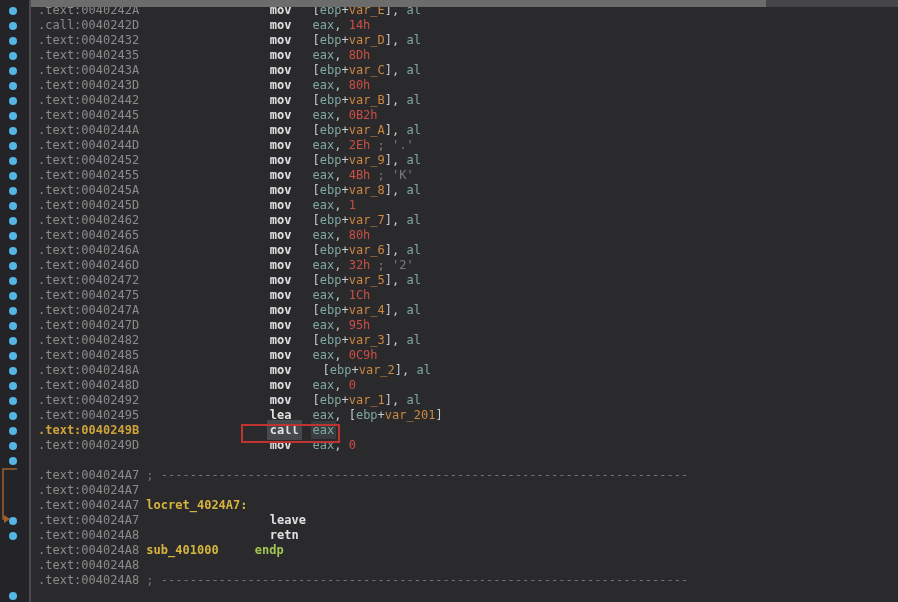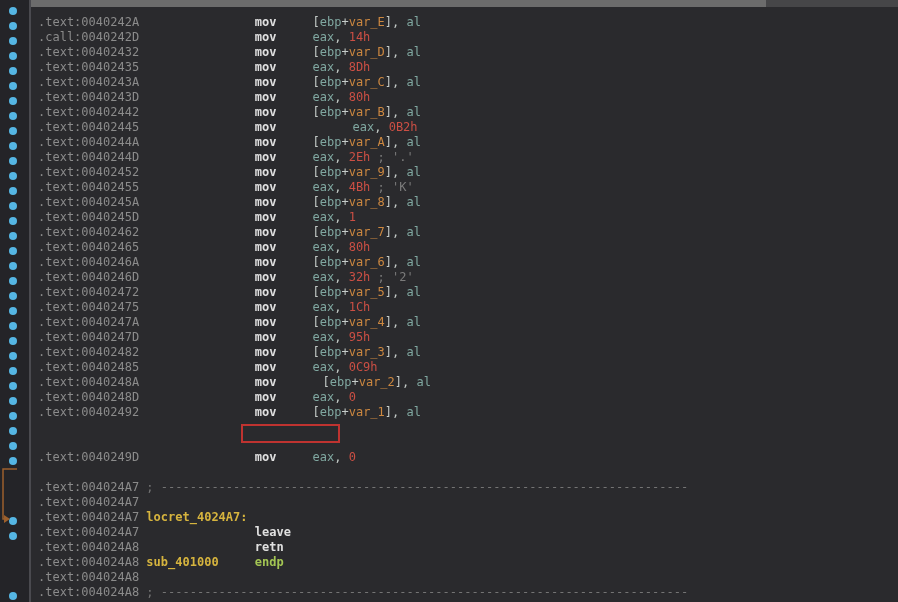--- a/index.html
+++ b/index.html
@@ -6,27 +6,27 @@
   body{
     width:898px;height:602px;overflow:hidden;
     background:#2a2a2d;
     font-family:"DejaVu Sans Mono","Liberation Mono",monospace;
   }
   .screen{position:relative;width:898px;height:602px;background:#2a2a2d;}
   .gutter{position:absolute;left:0;top:0;width:29px;height:602px;background:#242428;border-right:2px solid #4a4a4f;}
   .dot{position:absolute;left:9px;width:8px;height:8px;border-radius:50%;background:#55b6e4;}
   .hbar-track{position:absolute;left:31px;top:0;width:867px;height:7px;background:#464648;}
   .hbar-thumb{position:absolute;left:0;top:0;width:735px;height:7px;background:#6c6c6c;}
-  .listing{position:absolute;left:0;top:12px;width:898px;height:588px;}
+  .listing{position:absolute;left:0;top:0;width:898px;height:588px;}
   .line{position:absolute;left:0;width:898px;height:15px;font-size:12px;line-height:15px;}
   .tok{white-space:pre;}
   .addr{position:absolute;left:38px;color:#8b8b8b;}
   .addr.hl{color:#cfa33a;font-weight:bold;}
   .seg{position:absolute;top:0;white-space:pre;}
-  .mn{color:#e0e0e0;font-weight:bold;}
+  .mn{color:#e0e0e0;font-weight:bold;margin-left:15px;}
   .reg{color:#80a8a1;}
   .num{color:#cb4f44;}
   .var{color:#cd8840;}
   .pn{color:#c5ccc9;}
   .cmt{color:#7b7b7b;}
   .sep{color:#747474;}
   .label{color:#d6b43e;font-weight:bold;}
   .dir{color:#a3c553;font-weight:bold;}
   .xref{color:#c78d68;}
   .mn-sel{background:#45484d;box-shadow:0 0 0 3px #45484d;}
@@ -113,21 +113,21 @@
         <span class="seg" style="left: calc(38ch + 38px);"><span class="tok reg">eax</span><span class="tok pn">, </span><span class="tok num">80h</span></span>
       </div>
       <div class="line" style="top: 93px;">
         <span class="tok addr">.text:00402442</span>
         <span class="seg" style="left: calc(30ch + 38px);"><span class="tok mn">mov</span></span>
         <span class="seg" style="left: calc(38ch + 38px);"><span class="tok pn">[</span><span class="tok reg">ebp</span><span class="tok pn">+</span><span class="tok var">var_B</span><span class="tok pn">], </span><span class="tok reg">al</span></span>
       </div>
       <div class="line" style="top: 108px;">
         <span class="tok addr">.text:00402445</span>
         <span class="seg" style="left: calc(30ch + 38px);"><span class="tok mn">mov</span></span>
-        <span class="seg" style="left: calc(38ch + 38px); margin-left: 40px;"><span class="tok reg">eax</span><span class="tok pn">, </span><span class="tok num">0B2h</span></span>
+        <span class="seg" style="left: calc(38ch + 38px);"><span class="tok reg">eax</span><span class="tok pn">, </span><span class="tok num">0B2h</span></span>
       </div>
       <div class="line" style="top: 123px;">
         <span class="tok addr">.text:0040244A</span>
         <span class="seg" style="left: calc(30ch + 38px);"><span class="tok mn">mov</span></span>
         <span class="seg" style="left: calc(38ch + 38px);"><span class="tok pn">[</span><span class="tok reg">ebp</span><span class="tok pn">+</span><span class="tok var">var_A</span><span class="tok pn">], </span><span class="tok reg">al</span></span>
       </div>
       <div class="line" style="top: 138px;">
         <span class="tok addr">.text:0040244D</span>
         <span class="seg" style="left: calc(30ch + 38px);"><span class="tok mn">mov</span></span>
         <span class="seg" style="left: calc(38ch + 38px);"><span class="tok reg">eax</span><span class="tok pn">, </span><span class="tok num">2Eh</span><span class="tok cmt"> ; '.'</span></span>
@@ -209,20 +209,30 @@
       </div>
       <div class="line" style="top: 378px;">
         <span class="tok addr">.text:0040248D</span>
         <span class="seg" style="left: calc(30ch + 38px);"><span class="tok mn">mov</span></span>
         <span class="seg" style="left: calc(38ch + 38px);"><span class="tok reg">eax</span><span class="tok pn">, </span><span class="tok num">0</span></span>
       </div>
       <div class="line" style="top: 393px;">
         <span class="tok addr">.text:00402492</span>
         <span class="seg" style="left: calc(30ch + 38px);"><span class="tok mn">mov</span></span>
         <span class="seg" style="left: calc(38ch + 38px);"><span class="tok pn">[</span><span class="tok reg">ebp</span><span class="tok pn">+</span><span class="tok var">var_1</span><span class="tok pn">], </span><span class="tok reg">al</span></span>
+      </div>
+      <div class="line" style="top: 408px;">
+        <span class="tok addr">.text:00402495</span>
+        <span class="seg" style="left: calc(30ch + 38px);"><span class="tok mn">lea</span></span>
+        <span class="seg" style="left: calc(38ch + 38px);"><span class="tok reg">eax</span><span class="tok pn">, </span><span class="tok pn">[</span><span class="tok reg">ebp</span><span class="tok pn">+</span><span class="tok var">var_201</span><span class="tok pn">]</span></span>
+      </div>
+      <div class="line" style="top: 423px;">
+        <span class="tok addr hl">.text:0040249B</span>
+        <span class="seg" style="left: calc(30ch + 38px);"><span class="tok mn mn-sel">call</span></span>
+        <span class="seg" style="left: calc(38ch + 38px);"><span class="tok reg reg-sel">eax</span></span>
       </div>
       <div class="line" style="top: 438px;">
         <span class="tok addr">.text:0040249D</span>
         <span class="seg" style="left: calc(30ch + 38px);"><span class="tok mn">mov</span></span>
         <span class="seg" style="left: calc(38ch + 38px);"><span class="tok reg">eax</span><span class="tok pn">, </span><span class="tok num">0</span></span>
       </div>
       <div class="line" style="top: 468px;">
         <span class="tok addr">.text:004024A7</span>
         <span class="seg" style="left: calc(15ch + 38px);"><span class="tok sep">; -------------------------------------------------------------------------</span></span>
       </div>

